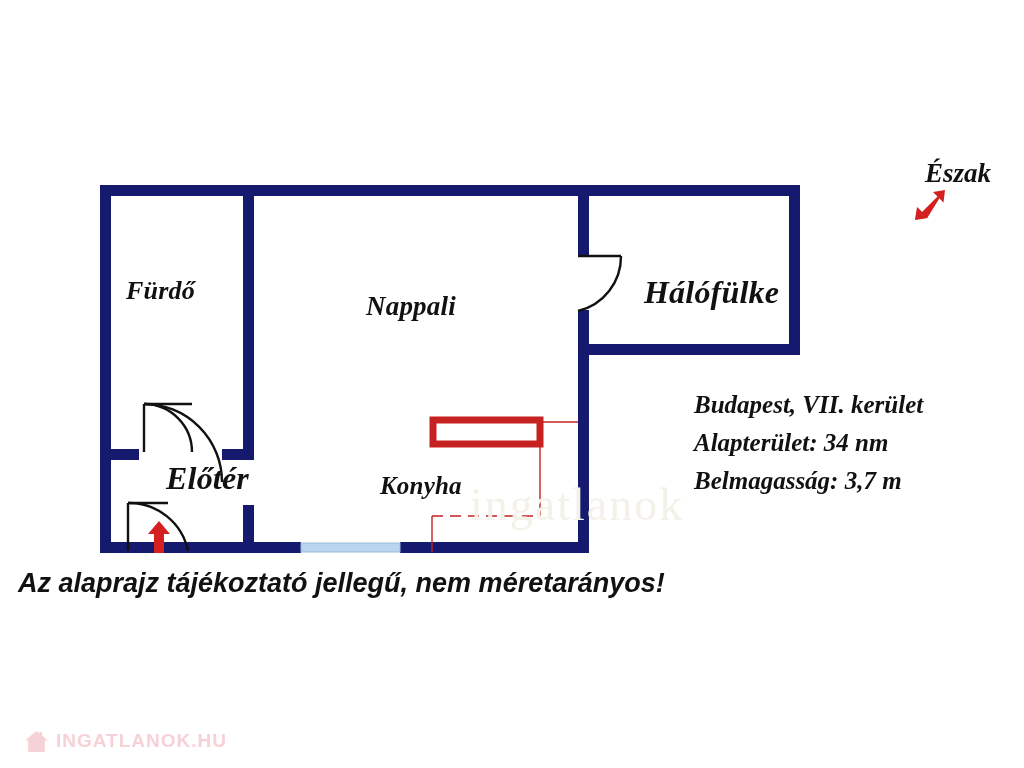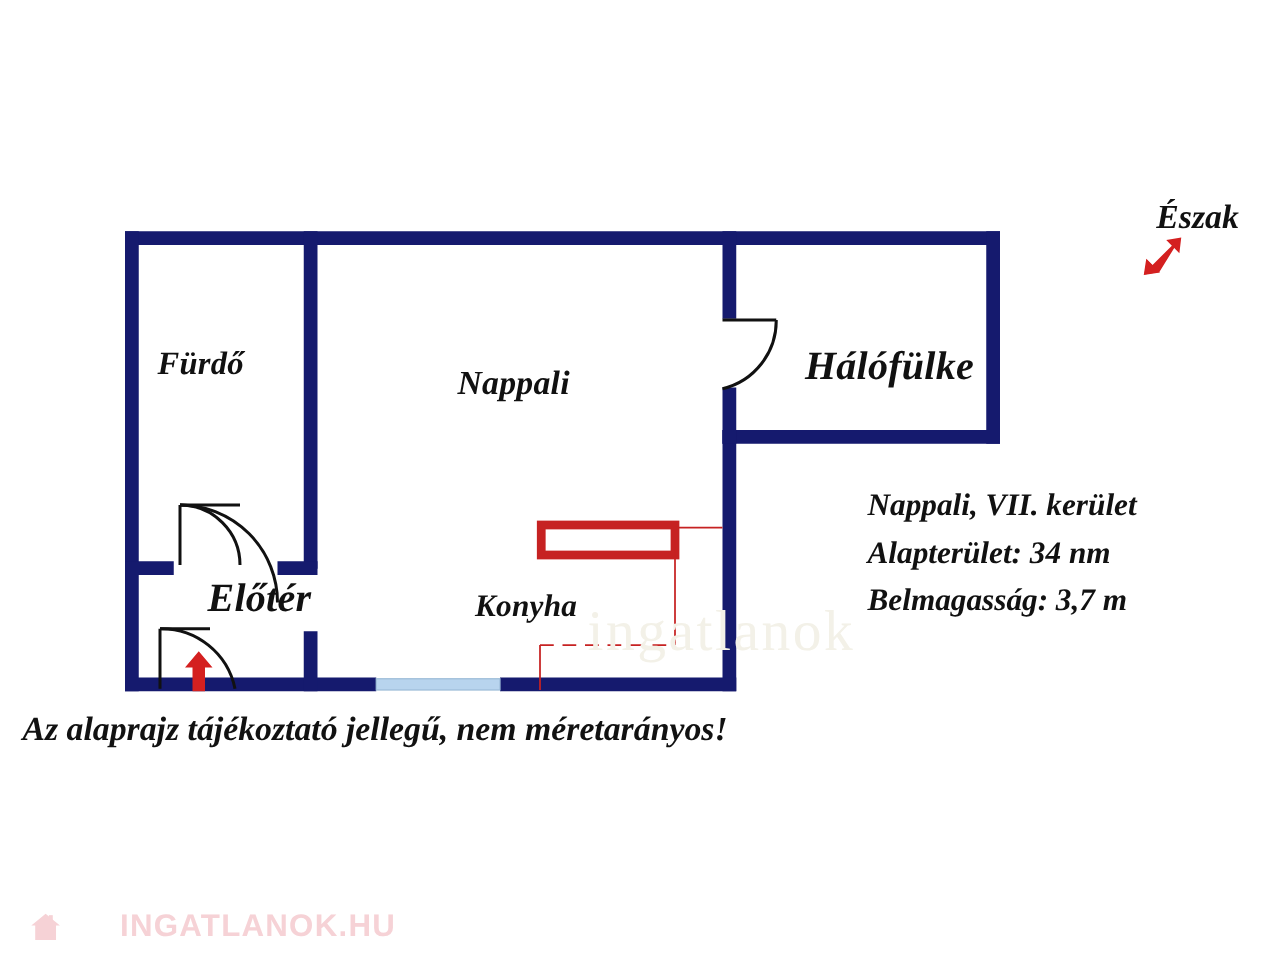--- a/index.html
+++ b/index.html
@@ -89,21 +89,21 @@
     color: #111111;
     line-height: 38px;
     white-space: nowrap;
   }
 
   
   #disclaimer {
     position: absolute;
     left: 18px;
     top: 568px;
-    font-family: Liberation Serif, serif;
+    font-family: Liberation Sans, sans-serif;
     font-weight: bold;
     font-style: italic;
     font-size: 27px;
     color: #111111;
     white-space: nowrap;
   }
 
   
   #watermark-center {
     position: absolute;
@@ -122,25 +122,24 @@
     top: 726px;
     height: 30px;
     display: flex;
     align-items: center;
     gap: 7px;
     pointer-events: none;
   }
   #watermark-brand-text {
     font-family: "Liberation Sans", "DejaVu Sans", sans-serif;
     font-weight: bold;
-    font-size: 25px;
+    font-size: 19px;
     letter-spacing: 1px;
     color: #f6d2d6;
     white-space: nowrap;
-    margin-left: 40px;
   }
   #brand-house-icon { width: 25px; height: 25px; display: block; }
 </style>
 </head>
 <body>
 
 <div id="floorplan-stage">
 
   <svg class="plan-svg" viewBox="0 0 1024 768">
 
@@ -218,21 +217,21 @@
 
   <div id="north-group">
     <div id="north-label">Észak</div>
     <svg id="north-arrow" viewBox="0 0 34 34">
       <path d="M 32 2 L 20 4 L 24.5 8.5 L 9 24 L 4 19 L 2 32 L 15 30 L 10.5 25.5 L 26 10 L 30.5 14.5 Z" fill="#d42020"></path>
       <path d="M 31 3 L 9.5 24.5 L 4.5 19.5 L 2.5 31.5 L 14.5 29.5 Z" fill="#d42020"></path>
     </svg>
   </div>
 
   <div id="info-block">
-    <div class="info-line">Nappali, VII. kerület</div>
+    <div class="info-line">Budapest, VII. kerület</div>
     <div class="info-line">Alapterület: 34 nm</div>
     <div class="info-line">Belmagasság: 3,7 m</div>
   </div>
 
   <div id="disclaimer">Az alaprajz tájékoztató jellegű, nem méretarányos!</div>
 
   <div id="watermark-center">ingatlanok</div>
 
   <div id="watermark-brand">
     <svg id="brand-house-icon" viewBox="0 0 24 24">

